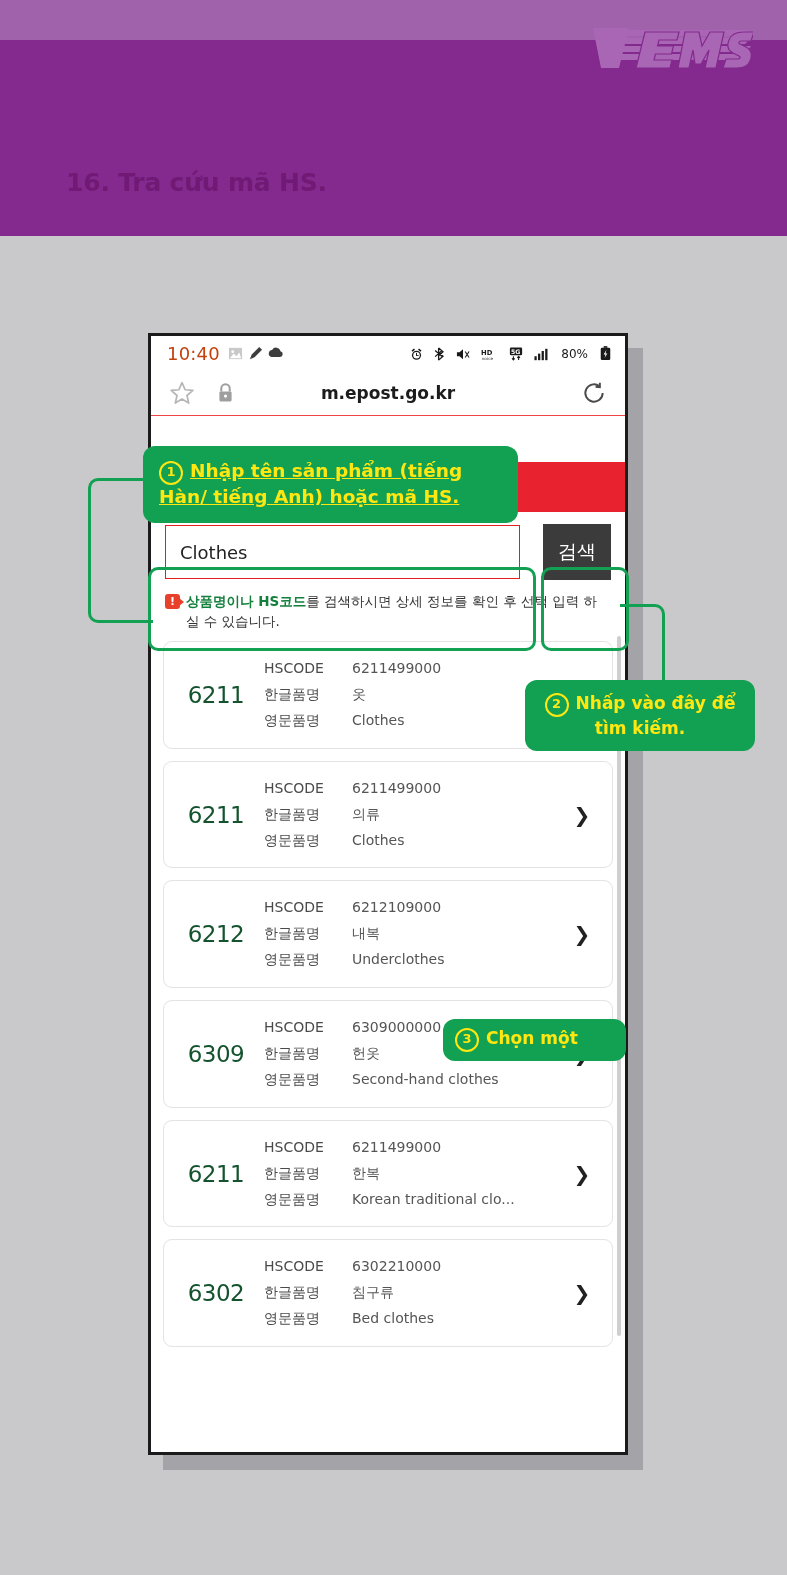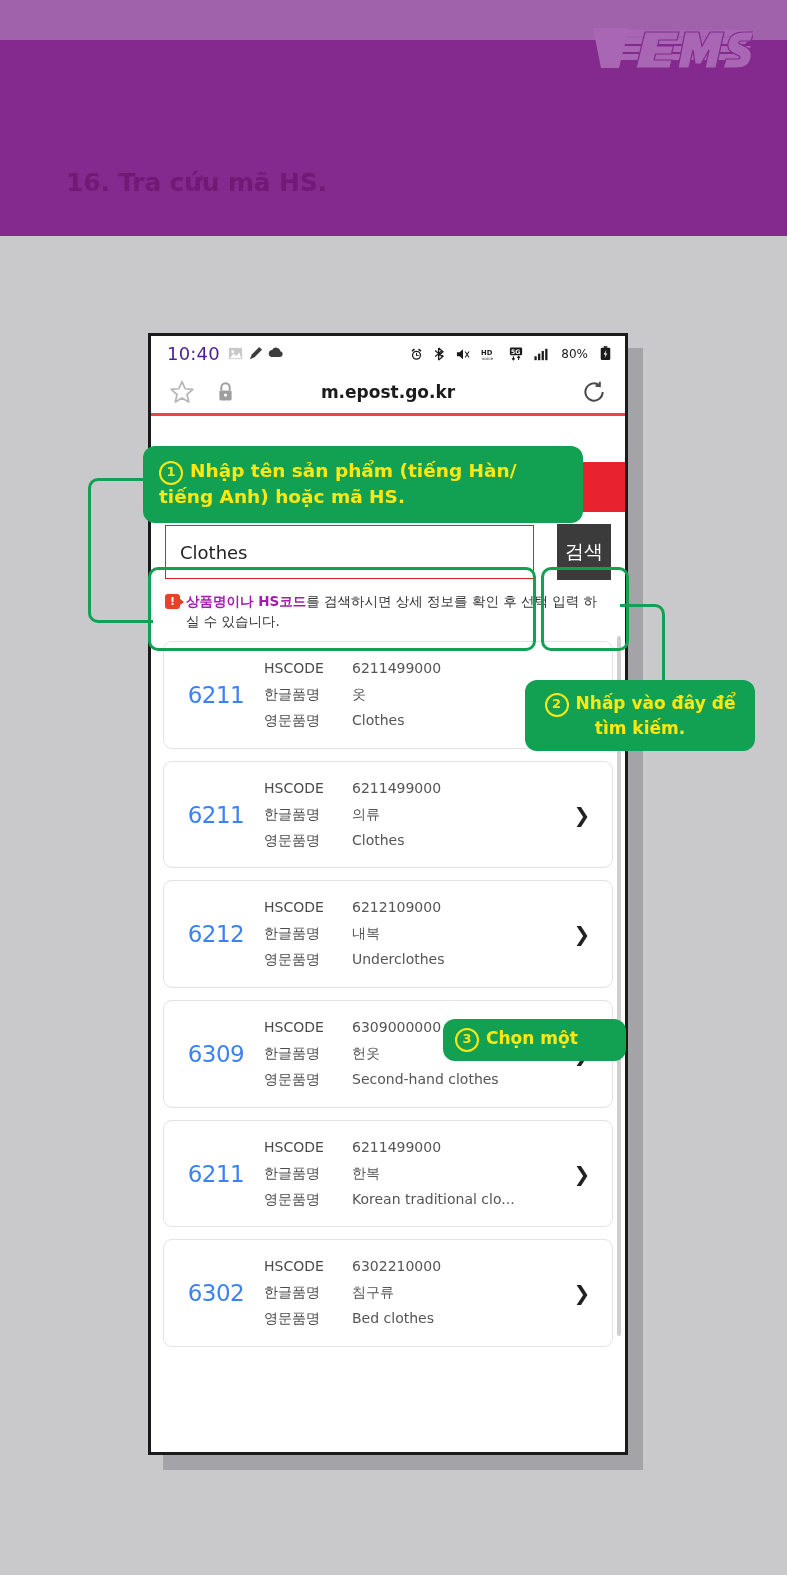--- a/index.html
+++ b/index.html
@@ -28,29 +28,29 @@
     position:absolute;left:148px;top:333px;width:480px;height:1122px;
     background:#ffffff;border:3px solid #1b1b1b;box-sizing:border-box;
     overflow:hidden;
   }
 
   
   .statusbar{
     position:relative;height:34px;display:flex;align-items:center;
     padding:0 14px 0 16px;box-sizing:border-box;
   }
-  .st-time{font-size:18px;color:#4c1d95;letter-spacing:0.2px;}
+  .st-time{font-size:18px;color:#c2410c;letter-spacing:0.2px;}
   .st-left-icons{display:flex;align-items:center;gap:5px;margin-left:8px;}
   .st-right{margin-left:auto;display:flex;align-items:flex-end;gap:11px;}
   .st-pct{font-size:12px;color:#1a1a1a;margin:0 1px 0 2px;}
 
   
   .browserbar{
     position:relative;height:46px;display:flex;align-items:center;
-    padding:0 18px;box-sizing:border-box;border-bottom:3px solid #ef4444;
+    padding:0 18px;box-sizing:border-box;border-bottom:1px solid #ef4444;
   }
   .bb-url{
     position:absolute;left:0;right:0;text-align:center;
     font-size:17px;font-weight:bold;color:#1c1c1c;pointer-events:none;
   }
   .bb-spacer{flex:1;}
 
   
   .redbar{
     height:50px;background:#e8222e;display:flex;align-items:center;
@@ -62,50 +62,50 @@
   
   .searchrow{
     display:flex;align-items:center;padding:12px 14px 10px 14px;gap:0;
   }
   .search-input{
     flex:1;height:54px;border:1px solid #e02020;background:#fff;
     font-size:18px;color:#222;padding:0 14px;box-sizing:border-box;
     font-family:inherit;border-radius:0;outline:none;
   }
   .search-btn{
-    width:54px;height:56px;margin-left:23px;background:#3b3b3b;color:#fff;
+    width:68px;height:56px;margin-left:23px;background:#3b3b3b;color:#fff;
     border:none;font-size:19px;font-family:inherit;cursor:pointer;
   }
 
   
   .hint{
     display:flex;gap:6px;padding:2px 16px 0 14px;
     font-size:13.5px;line-height:1.45;color:#333;
   }
   .hint .warn{
     flex:0 0 auto;width:15px;height:15px;background:#e8402a;border-radius:3px;
     color:#fff;font-size:11px;font-weight:bold;line-height:15px;text-align:center;
     margin-top:2px;position:relative;
   }
   .hint .warn::after{
     content:"";position:absolute;right:-4px;top:4px;
     border-top:4px solid transparent;border-bottom:4px solid transparent;
     border-left:5px solid #e8402a;
   }
-  .hint b{color:#a21caf;font-weight:bold;}
+  .hint b{color:#15803d;font-weight:bold;}
 
   
   .results{padding:10px 12px 0 12px;}
   .card{
     border:1px solid #e3e3e3;border-radius:9px;background:#fff;
     display:flex;align-items:center;padding:14px 10px 14px 4px;
     margin-bottom:12px;box-sizing:border-box;
   }
   .card-code{
-    flex:0 0 96px;text-align:center;color:#3b82f6;font-size:23px;
+    flex:0 0 96px;text-align:center;color:#14532d;font-size:23px;
     letter-spacing:-0.5px;
   }
   .card-fields{flex:1;}
   .frow{display:flex;font-size:14px;line-height:1.85;}
   .flabel{flex:0 0 88px;color:#4a4a4a;}
   .fvalue{color:#555;}
   .card-arrow{flex:0 0 40px;text-align:center;font-size:20px;font-weight:bold;color:#222;}
 
   
   .vscroll{
@@ -117,21 +117,21 @@
   .callout{
     position:absolute;background:#12a152;border-radius:12px;
     color:#ffe712;font-weight:bold;box-sizing:border-box;
     font-family:"DejaVu Sans","Liberation Sans",sans-serif;
   }
   .callout .num{
     display:inline-block;border:2px solid #ffe712;border-radius:50%;
     width:20px;height:20px;line-height:17px;text-align:center;
     font-size:13px;margin-right:7px;vertical-align:1px;
   }
-  #callout1{left:143px;top:446px;width:440px;padding:13px 16px;font-size:18.5px;line-height:1.33;}
+  #callout1{left:143px;top:446px;width:375px;padding:13px 16px;font-size:18.5px;line-height:1.33;text-decoration:underline;}
   #callout2{left:525px;top:680px;width:230px;padding:12px 14px;font-size:17px;line-height:1.3;text-align:center;}
   #callout3{left:443px;top:1019px;width:183px;padding:9px 12px;font-size:17px;line-height:1.2;}
 
   
   .conn{position:absolute;border:3px solid #12a152;}
   #conn1a{left:88px;top:478px;width:62px;height:56px;border-right:none;border-bottom:none;border-radius:10px 0 0 0;}
   #conn1b{left:88px;top:530px;width:62px;height:90px;border-right:none;border-top:none;border-radius:0 0 0 10px;}
   .ring{
     position:absolute;border:3px solid #12a152;border-radius:10px;
   }

